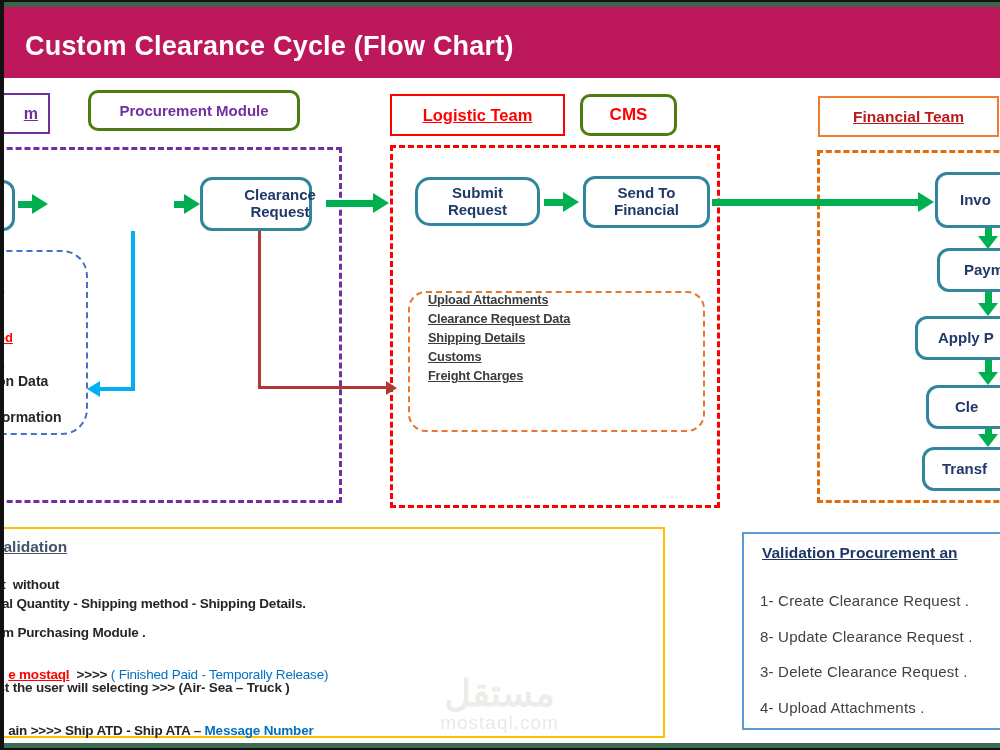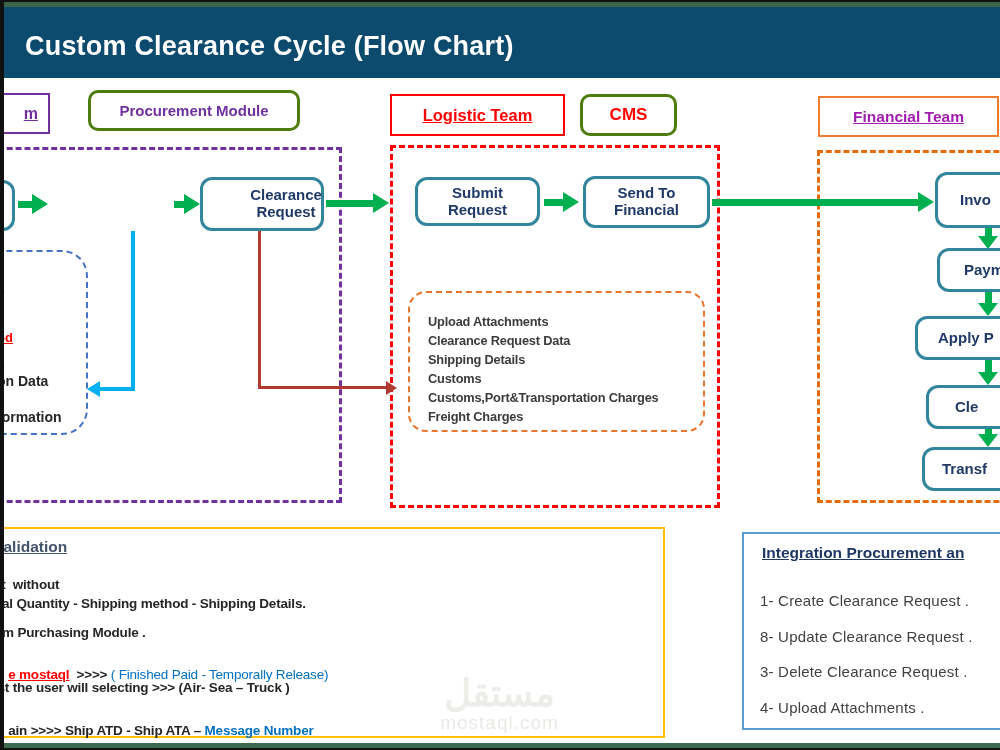--- a/index.html
+++ b/index.html
@@ -4,21 +4,21 @@
 <style>
   html,body{margin:0;padding:0;background:#888;}
   #canvas{
     position:relative;width:1000px;height:750px;background:#ffffff;
     overflow:hidden;font-family:"Liberation Sans",sans-serif;
   }
   .abs{position:absolute;}
   
   .edge-black-top{left:0;top:0;width:1000px;height:2px;background:#111;}
   .strip-top{left:0;top:2px;width:1000px;height:5px;background:#3b6448;}
-  .banner{left:0;top:7px;width:1000px;height:71px;background:#0c4a6e;}
+  .banner{left:0;top:7px;width:1000px;height:71px;background:#be185d;}
   .banner-title{left:25px;top:24px;color:#ffffff;font-size:27px;font-weight:bold;letter-spacing:.2px;white-space:nowrap;}
   .strip-bottom{left:0;top:743px;width:1000px;height:5px;background:#3d6b52;}
   .edge-black-bottom{left:0;top:748px;width:1000px;height:2px;background:#111;}
   .edge-black-left{left:0;top:0;width:4px;height:750px;background:#111;}
 
   
   .team{box-sizing:border-box;display:flex;align-items:center;justify-content:center;
         font-weight:bold;background:#fff;}
   .rounded{border-radius:10px;}
   .teal-border{border:3px solid #4d7c0f;}
@@ -89,44 +89,44 @@
 
   <div class="abs team" style="left:390px;top:94px;width:175px;height:42px;border:2.5px solid #ff0000;">
     <span class="u" style="color:#ff0000;font-size:16.5px;">Logistic Team</span>
   </div>
 
   <div class="abs team rounded teal-border" style="left:580px;top:94px;width:97px;height:42px;">
     <span style="color:#ff0000;font-size:17px;">CMS</span>
   </div>
 
   <div class="abs team" style="left:818px;top:96px;width:181px;height:41px;border:2.5px solid #ed7d31;">
-    <span class="u" style="color:#a21caf;font-size:15.5px;">Financial Team</span>
+    <span class="u" style="color:#b91c1c;font-size:15.5px;">Financial Team</span>
   </div>
 
   <div class="abs zone" style="left:-20px;top:147px;width:362px;height:356px;border:3px dashed #7030a0;"></div>
   <div class="abs zone" style="left:390px;top:145px;width:330px;height:363px;border:3px dashed #ff0000;"></div>
   <div class="abs zone" style="left:817px;top:150px;width:200px;height:353px;border:3px dashed #e36c0a;"></div>
 
   <div class="abs pbox" style="left:-45px;top:180px;width:60px;height:51px;"></div>
 
   <div class="abs shaft-h" style="left:18px;top:201px;width:15px;"></div>
   <div class="abs head-right" style="left:32px;top:194px;"></div>
 
 
   <div class="abs shaft-h" style="left:174px;top:201px;width:11px;"></div>
   <div class="abs head-right" style="left:184px;top:194px;"></div>
 
-  <div class="abs pbox" style="left:200px;top:177px;width:124px;height:54px;padding-left:48px;">
+  <div class="abs pbox" style="left:200px;top:177px;width:112px;height:54px;padding-left:48px;">
     <span class="inner" style="width:90px;">Clearance Request</span>
   </div>
 
   <div class="abs shaft-h" style="left:326px;top:200px;width:48px;"></div>
   <div class="abs head-right" style="left:373px;top:193px;"></div>
 
-  <div class="abs pbox" style="left:415px;top:177px;width:125px;height:49px;">
+  <div class="abs pbox" style="left:415px;top:177px;width:125px;height:49px;border-radius:15px;">
     <span class="inner" style="width:70px;">Submit Request</span>
   </div>
 
   <div class="abs shaft-h" style="left:544px;top:199px;width:21px;"></div>
   <div class="abs head-right" style="left:563px;top:192px;"></div>
 
   <div class="abs pbox" style="left:583px;top:176px;width:127px;height:52px;">
     <span class="inner" style="width:80px;">Send To Financial</span>
   </div>
 
@@ -174,47 +174,46 @@
 
   <div class="abs cyan" style="left:131px;top:231px;width:4px;height:160px;"></div>
   <div class="abs cyan" style="left:99px;top:387px;width:36px;height:4px;"></div>
   <div class="abs head-left-cyan" style="left:87px;top:381px;"></div>
 
   <div class="abs brick" style="left:258px;top:231px;width:3px;height:157px;"></div>
   <div class="abs brick" style="left:258px;top:386px;width:129px;height:3px;"></div>
   <div class="abs head-right-brick" style="left:386px;top:381px;"></div>
 
   <div class="abs orange-note" style="left:408px;top:291px;width:297px;height:141px;"></div>
-  <div class="abs note-items" style="left:428px;top:312px;">
+  <div class="abs note-items" style="left:428px;top:290px;text-decoration:underline;">
     <div>Upload Attachments</div>
     <div>Clearance Request Data</div>
     <div>Shipping Details</div>
     <div>Customs</div>
-    <div>Customs,Port&amp;Transportation Charges</div>
     <div>Freight Charges</div>
   </div>
 
   <div class="abs yellow-box" style="left:-30px;top:527px;width:695px;height:211px;"></div>
   <div class="abs vtitle" style="left:-6px;top:538px;">Validation</div>
   <div class="abs vline" style="left:-6px;top:577px;">st  without</div>
   <div class="abs vline" style="left:-6px;top:596px;">ual Quantity - Shipping method - Shipping Details.</div>
   <div class="abs vline" style="left:-6px;top:625px;">om Purchasing Module .</div>
   <div class="abs vline" style="left:-6px;top:652px;">
     <span class="vred u">e mostaql</span><span>  &gt;&gt;&gt;&gt; </span><span class="vblue" style="font-weight:normal;">( Finished Paid - Temporally Release)</span>
   </div>
   <div class="abs vline" style="left:-6px;top:680px;">ist the user will selecting &gt;&gt;&gt; (Air- Sea – Truck )</div>
   <div class="abs vline" style="left:-6px;top:708px;">
     <span>ain &gt;&gt;&gt;&gt; Ship ATD - Ship ATA – </span><span class="vblue">Message Number</span>
   </div>
 
   <div class="abs wm-ar" style="left:432px;top:672px;width:135px;">مستقل</div>
   <div class="abs wm-en" style="left:432px;top:712px;width:135px;">mostaql.com</div>
 
   <div class="abs blue-box" style="left:742px;top:532px;width:290px;height:198px;"></div>
-  <div class="abs ititle" style="left:762px;top:544px;">Integration Procurement an</div>
+  <div class="abs ititle" style="left:762px;top:544px;">Validation Procurement an</div>
   <div class="abs iline" style="left:760px;top:592px;">1- Create Clearance Request .</div>
   <div class="abs iline" style="left:760px;top:628px;">8- Update Clearance Request .</div>
   <div class="abs iline" style="left:760px;top:663px;">3- Delete Clearance Request .</div>
   <div class="abs iline" style="left:760px;top:699px;">4- Upload Attachments  .</div>
 
   <div class="abs strip-bottom"></div>
   <div class="abs edge-black-bottom"></div>
   <div class="abs edge-black-left"></div>
 
 </div>

